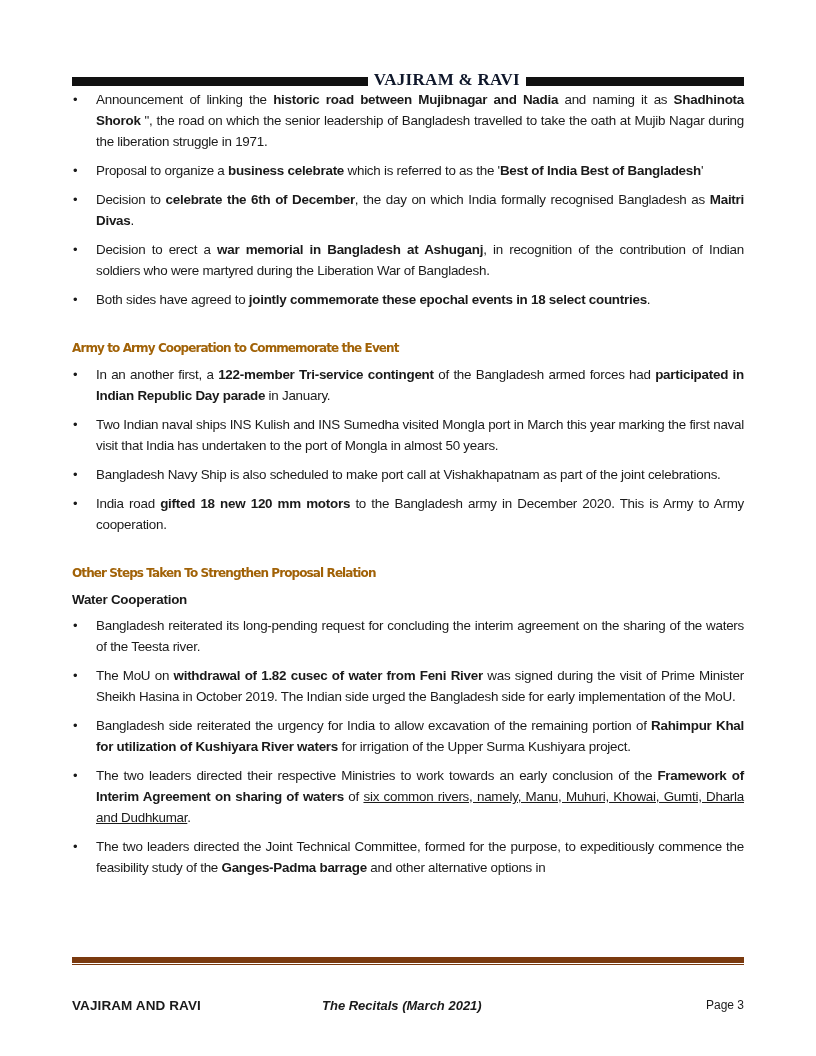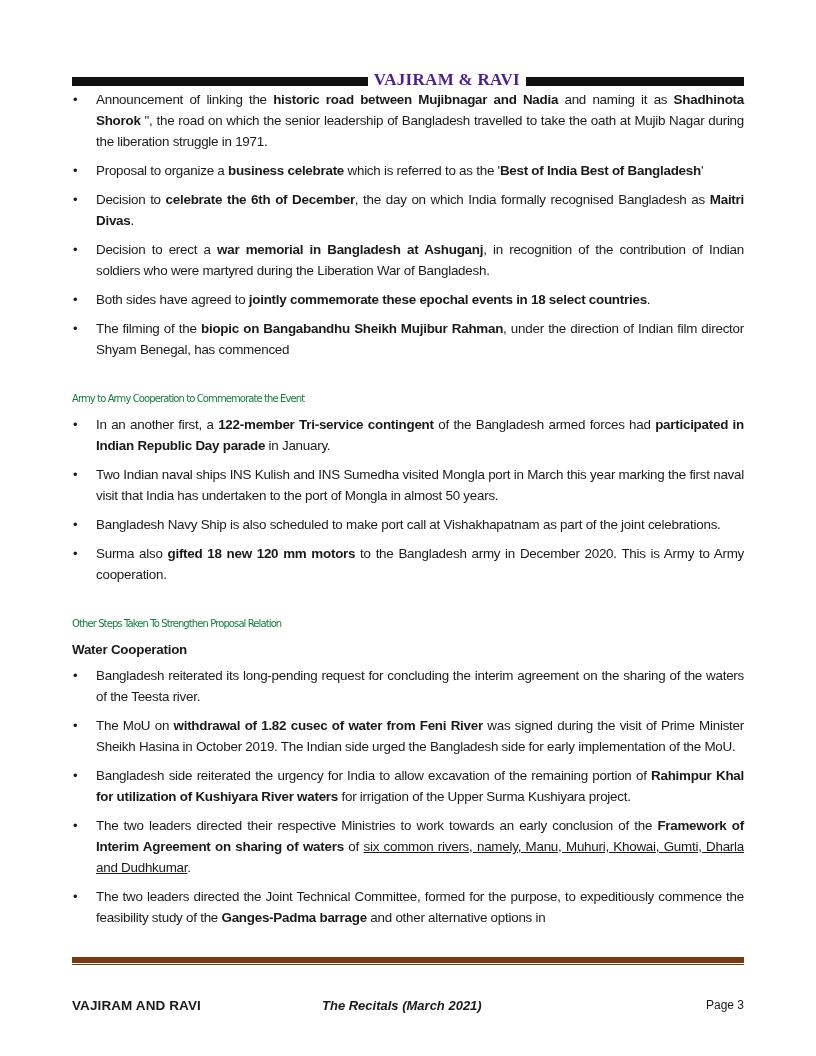--- a/index.html
+++ b/index.html
@@ -1,28 +1,28 @@
 <!DOCTYPE html>
 <html><head>
   <meta charset="utf-8">
   <style>
     html, body { margin: 0; padding: 0; background: #ffffff; }
     body { width: 816px; height: 1056px; position: relative; overflow: hidden; color: #1a1a1a; }
     .page { position: absolute; left: 0; top: 0; width: 816px; height: 1056px; }
     .hdr { position: absolute; left: 72px; top: 73px; width: 672px; height: 14px; display: flex; align-items: center; }
     .hdr .bar { height: 9px; background: #111; flex: 1; margin-top: 2px; }
     .hdr .bar.right { flex: 0 0 218px; }
-    .hdr .title { font-family: "Liberation Serif", "DejaVu Serif", serif; font-weight: bold; font-size: 17px; letter-spacing: 0.3px; padding: 0 6px; line-height: 14px; color: #4c1d95; }
+    .hdr .title { font-family: "Liberation Serif", "DejaVu Serif", serif; font-weight: bold; font-size: 17px; letter-spacing: 0.3px; padding: 0 6px; line-height: 14px; color: #0f172a; }
     .content { position: absolute; left: 72px; top: 89px; width: 672px; font-family: "Liberation Sans", "DejaVu Sans", sans-serif; font-size: 13.4px; line-height: 21px; letter-spacing: -0.25px; }
     ul { list-style: none; margin: 0; padding: 0; }
     li { position: relative; padding-left: 24px; text-align: justify; margin-bottom: 8px; }
     li::before { content: "\2022"; position: absolute; left: 1px; top: 0; font-size: 13px; }
     b { font-weight: bold; }
     u { text-decoration: underline; }
-    .sec-title { font-family: "DejaVu Sans", sans-serif; font-size: 10px; letter-spacing: -0.9px; font-weight: normal; margin: 0; color: #15803d; }
+    .sec-title { font-family: "DejaVu Sans", sans-serif; font-size: 12px; letter-spacing: -0.9px; font-weight: bold; margin: 0; color: #a16207; }
     .sub-title { font-weight: bold; margin: 0; }
     .footer-rule { position: absolute; left: 72px; top: 957px; width: 672px; height: 5px; background: #7a3a0f; border-bottom: 1px solid #7a3a0f; }
     .footer-rule::after { content: ""; position: absolute; left: 0; right: 0; bottom: -3px; height: 1px; background: #7a3a0f; }
     .footer { position: absolute; left: 72px; top: 966px; width: 672px; height: 20px; font-family: "Liberation Sans", "DejaVu Sans", sans-serif; margin-top: 32px; }
     .footer .left { position: absolute; left: 0; top: 0; font-weight: bold; font-size: 13.5px; letter-spacing: 0.1px; }
     .footer .mid { position: absolute; left: 250px; top: 0; font-style: italic; font-weight: bold; font-size: 13px; }
     .footer .right { position: absolute; right: 0; top: 0; font-size: 12px; }
   </style>
 </head>
 <body>
@@ -35,31 +35,30 @@
     <div class="bar right"></div>
   </div>
 
   <div class="content">
     <ul>
         <li><span>Announcement of linking the </span><b>historic road between Mujibnagar and Nadia</b><span> and naming it as </span><b>Shadhinota Shorok</b><span> ", the road on which the senior leadership of Bangladesh travelled to take the oath at Mujib Nagar during the liberation struggle in 1971.</span></li>
         <li><span>Proposal to organize a </span><b>business celebrate</b><span> which is referred to as the '</span><b>Best of India Best of Bangladesh</b><span>'</span></li>
         <li><span>Decision to </span><b>celebrate the 6th of December</b><span>, the day on which India formally recognised Bangladesh as </span><b>Maitri Divas</b><span>.</span></li>
         <li><span>Decision to erect a </span><b>war memorial in Bangladesh at Ashuganj</b><span>, in recognition of the contribution of Indian soldiers who were martyred during the Liberation War of Bangladesh.</span></li>
         <li><span>Both sides have agreed to </span><b>jointly commemorate these epochal events in 18 select countries</b><span>.</span></li>
-        <li><span>The filming of the </span><b>biopic on Bangabandhu Sheikh Mujibur Rahman</b><span>, under the direction of Indian film director Shyam Benegal, has commenced</span></li>
       </ul>
 
     <div style="height:20px"></div>
     <h2 class="sec-title">Army to Army Cooperation to Commemorate the Event</h2>
     <div style="height:5px"></div>
     <ul>
         <li><span>In an another first, a </span><b>122-member Tri-service contingent</b><span> of the Bangladesh armed forces had </span><b>participated in Indian Republic Day parade</b><span> in January.</span></li>
         <li><span>Two Indian naval ships INS Kulish and INS Sumedha visited Mongla port in March this year marking the first naval visit that India has undertaken to the port of Mongla in almost 50 years.</span></li>
         <li><span>Bangladesh Navy Ship is also scheduled to make port call at Vishakhapatnam as part of the joint celebrations.</span></li>
-        <li><span>Surma also </span><b>gifted 18 new 120 mm motors</b><span> to the Bangladesh army in December 2020. This is Army to Army cooperation.</span></li>
+        <li><span>India road </span><b>gifted 18 new 120 mm motors</b><span> to the Bangladesh army in December 2020. This is Army to Army cooperation.</span></li>
       </ul>
 
     <div style="height:20px"></div>
     <h2 class="sec-title">Other Steps Taken To Strengthen Proposal Relation</h2>
     <div style="height:5px"></div>
     <p class="sub-title">Water Cooperation</p>
     <div style="height:5px"></div>
     <ul>
         <li><span>Bangladesh reiterated its long-pending request for concluding the interim agreement on the sharing of the waters of the Teesta river.</span></li>
         <li><span>The MoU on </span><b>withdrawal of 1.82 cusec of water from Feni River</b><span> was signed during the visit of Prime Minister Sheikh Hasina in October 2019. The Indian side urged the Bangladesh side for early implementation of the MoU.</span></li>

